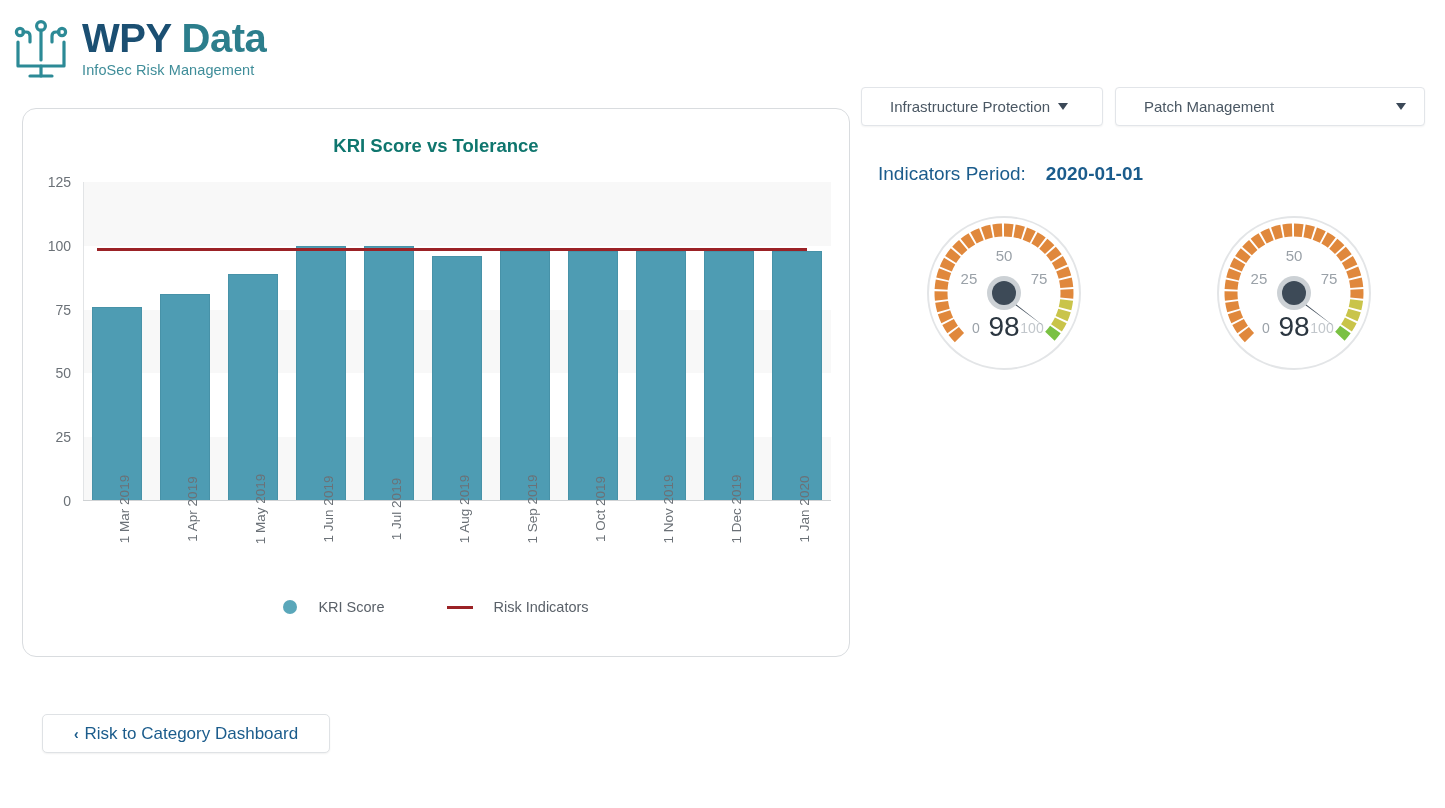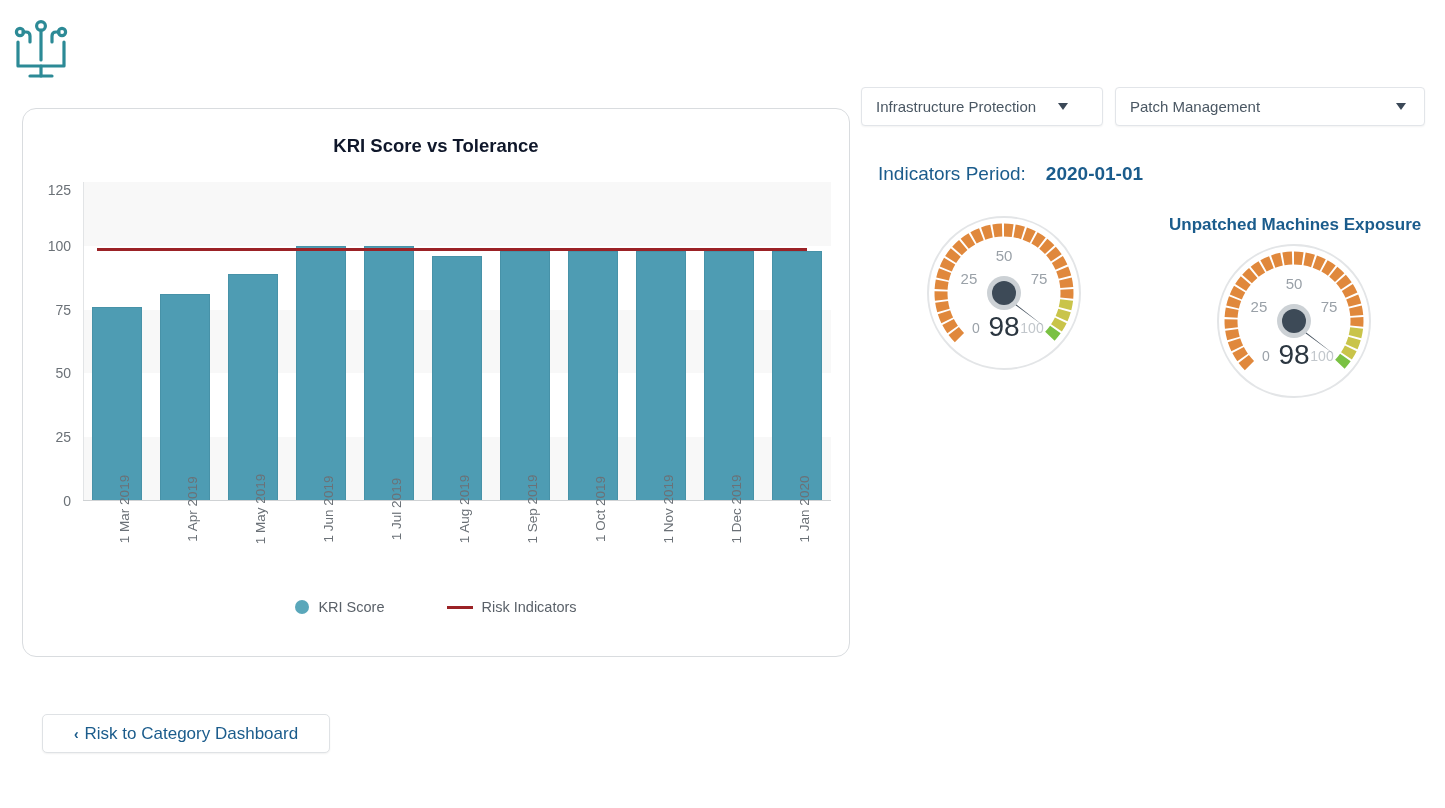--- a/index.html
+++ b/index.html
@@ -32,21 +32,21 @@
     font-size: 25.5px; color: #1b5c8c; font-weight: bold;
     white-space: nowrap;
   }
   .page-title .obj { margin-left: 18px; }
 
   
   .dd {
     position: absolute; top: 87px; height: 39px;
     background: #fff; border: 1px solid #e2e5e9; border-radius: 4px;
     box-shadow: 0 1px 2px rgba(0,0,0,0.05);
-    display: flex; align-items: center; padding: 0 12px 0 14px;
+    display: flex; align-items: center; padding: 0 12px 0 28px;
     font-size: 15px; color: #4a5763; cursor: pointer;
   }
   #dd-category { left: 861px; width: 242px; }
   #dd-kri      { left: 1115px; width: 310px; }
   .dd .dd-label { flex: 1; white-space: nowrap; overflow: hidden; }
   .caret {
     width: 0; height: 0; flex: none; margin-left: 8px;
     border-left: 5.5px solid transparent;
     border-right: 5.5px solid transparent;
     border-top: 7px solid #3b4857;
@@ -56,21 +56,21 @@
 
   
   .card {
     position: absolute; left: 22px; top: 108px;
     width: 828px; height: 549px;
     background: #fff;
     border: 1px solid #d9dcdf; border-radius: 14px;
   }
   .card-title {
     position: absolute; top: 26px; left: 0; width: 100%;
-    text-align: center; font-size: 18.5px; font-weight: bold; color: #0f172a;
+    text-align: center; font-size: 18.5px; font-weight: bold; color: #0f766e;
   }
 
   .plot {
     position: absolute; left: 60px; top: 73px;
     width: 748px; height: 319px;
   }
   
   .band { position: absolute; left: 0; width: 100%; background: #f8f8f8; }
   .band.b1 { bottom: 0;     height: 63.8px; }
   .band.b3 { bottom: 127.6px; height: 63.8px; }
@@ -116,21 +116,21 @@
     transform: translateX(-50%) rotate(-90deg);
     transform-origin: top center;
     font-size: 13.5px; color: #6b7177; white-space: nowrap;
   }
 
   .legend {
     position: absolute; left: 0; top: 490px; width: 100%;
     display: flex; justify-content: center; align-items: center; gap: 62px;
     font-size: 14.5px; color: #5a6169;
   }
-  .legend-item { display: flex; align-items: center; gap: 9px; }
+  .legend-item { display: flex; align-items: center; gap: 21px; }
   .legend-dot { width: 14px; height: 14px; border-radius: 50%; background: #5aa7ba; }
   .legend-line { width: 26px; height: 3px; background: #9b2226; }
 
   
   .period {
     position: absolute; left: 878px; top: 163px;
     font-size: 19px; color: #1b5c8c; white-space: nowrap;
   }
   .period .period-value { margin-left: 20px; font-weight: bold; }
 
@@ -169,20 +169,24 @@
         <path d="M31 54 L31 64"></path>
         <path d="M20 64 L42 64"></path>
         <path d="M31 48 L31 18"></path>
         <path d="M20 30 L20 24 Q20 20 16 20 L13 20"></path>
         <path d="M42 30 L42 24 Q42 20 46 20 L49 20"></path>
       </g>
       <circle cx="31" cy="14" r="4.4" fill="none" stroke="#2c8a96" stroke-width="3.2"></circle>
       <circle cx="10" cy="20" r="3.6" fill="none" stroke="#2c8a96" stroke-width="3.2"></circle>
       <circle cx="52" cy="20" r="3.6" fill="none" stroke="#2c8a96" stroke-width="3.2"></circle>
     </svg>
+    <div class="logo-text">
+      <div class="logo-title"><span>WPY</span> <span class="teal">Data</span></div>
+      <div class="logo-sub">InfoSec Risk Management</div>
+    </div>
   </div>
 
 
   <div class="dd" id="dd-category">
     <span class="dd-label">Infrastructure Protection</span>
     <span class="caret"></span>
   </div>
   <div class="dd" id="dd-kri">
     <span class="dd-label">Patch Management</span>
     <span class="caret"></span>
@@ -190,21 +194,21 @@
 
   <div class="card">
     <div class="card-title">KRI Score vs Tolerance</div>
 
     <div class="ylabels" id="yaxis">
         <div class="ylab" style="top: 319px;">0</div>
         <div class="ylab" style="top: 255.2px;">25</div>
         <div class="ylab" style="top: 191.4px;">50</div>
         <div class="ylab" style="top: 127.6px;">75</div>
         <div class="ylab" style="top: 63.8px;">100</div>
-        <div class="ylab" style="top: 8px;">125</div>
+        <div class="ylab" style="top: 0px;">125</div>
       </div>
 
     <div class="plot">
       <div class="band b5"></div>
       <div class="band b3"></div>
       <div class="band b1"></div>
       <div class="plot-left-edge"></div>
       <div class="bars" id="bars">
           <div class="bar-slot">
             <div class="bar" title="1 Mar 2019: 76" style="height: 193.952px; background: rgb(78, 156, 179);"></div>
@@ -335,21 +339,20 @@
             <text x="50" y="118" text-anchor="middle" font-size="14" fill="#9aa1a8" font-family="&quot;Liberation Sans&quot;, sans-serif">0</text>
             <text x="106" y="118" text-anchor="middle" font-size="14" fill="#c2c7cc" font-family="&quot;Liberation Sans&quot;, sans-serif">100</text>
             <path d="M 73 76 L 118.06668862434103 111.14604746693188 L 81 84 Z" fill="#3d4a57"></path>
             <circle cx="78" cy="78" r="17" fill="#ccd1d5"></circle>
             <circle cx="78" cy="78" r="12" fill="#3d4a57"></circle>
             <text x="78" y="121" text-anchor="middle" font-size="28" fill="#2b3640" font-family="&quot;Liberation Sans&quot;, sans-serif">98</text>
           </svg>
         </div>
     </div>
     <div class="gauge-block" id="gauge-block-1">
-      <div class="gauge-title">Unpatched Machines Exposure</div>
       <div id="gauge-svg-1">
           <svg class="gauge-svg" width="156" height="156" viewBox="0 0 156 156">
             <circle cx="78" cy="78" r="76" fill="#ffffff" stroke="#e3e5e7" stroke-width="2"></circle>
             <path d="M 28.856078707534948 127.14392129246505 A 69.5 69.5 0 0 1 22.562690994561123 119.9160443056771 L 32.93225958550653 112.07563314058642 A 56.5 56.5 0 0 0 38.04846686296007 117.95153313703995 Z" fill="#e0883c"></path>
             <path d="M 21.318519607331417 118.2176550844965 A 69.5 69.5 0 0 1 16.324765429379823 110.03771903021465 L 27.8611402411505 104.04505216125362 A 56.5 56.5 0 0 0 31.9208109038018 110.69492823415902 Z" fill="#e0883c"></path>
             <path d="M 15.382663680781874 108.1549198686703 A 69.5 69.5 0 0 1 11.829656358462032 99.25407307696047 L 24.206842938893594 95.27849106256498 A 56.5 56.5 0 0 0 27.095258963513324 102.51443126014203 Z" fill="#e0883c"></path>
             <path d="M 11.216246124815584 97.24006804402704 A 69.5 69.5 0 0 1 9.20438640745077 87.86983031387342 L 22.072630676560692 86.02367500336473 A 56.5 56.5 0 0 0 23.708171310101882 93.641206395504 Z" fill="#e0883c"></path>
             <path d="M 8.937001412419647 85.78153108917994 A 69.5 69.5 0 0 1 8.523140357390957 76.20668625132068 L 21.51881194521711 76.54212623308803 A 56.5 56.5 0 0 0 21.8552601410318 84.32599289983692 Z" fill="#e0883c"></path>
             <path d="M 8.60933635626175 74.10310391701515 A 69.5 69.5 0 0 1 9.805168833934246 64.59421758226003 L 22.56103653406165 67.10177400572218 A 56.5 56.5 0 0 0 21.58888495149337 74.83201973109864 Z" fill="#e0883c"></path>
             <path d="M 10.242510103363259 62.534795090036155 A 69.5 69.5 0 0 1 13.014244323872276 53.36056901625703 L 25.169853299263067 57.96938344487083 A 56.5 56.5 0 0 0 22.916572961726963 65.42756723146825 Z" fill="#e0883c"></path>

